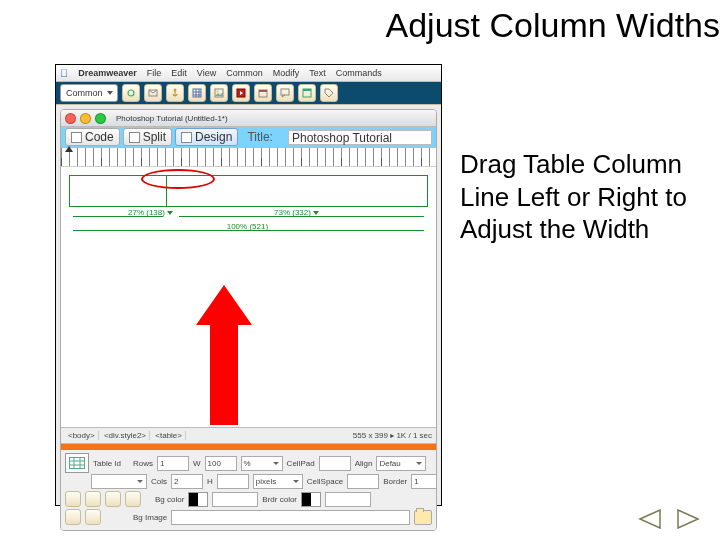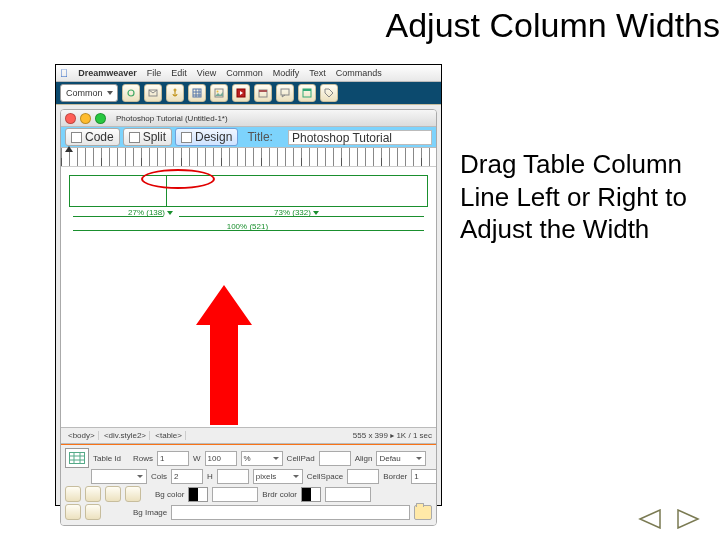--- a/index.html
+++ b/index.html
@@ -45,21 +45,21 @@
   .underline.u2{left:118px;top:49px;right:12px;}
   .underline.u3{left:12px;right:12px;top:63px;}
   .highlight{position:absolute;left:80px;top:2px;width:70px;height:16px;border:2px solid #e00000;border-radius:50%;}
   
   .arrow{position:absolute;left:140px;top:220px;width:56px;height:140px;pointer-events:none;}
   .arrow svg{width:56px;height:140px;}
   
   .tagbar{display:flex;align-items:center;height:15px;padding:0 4px;background:#eee;border-top:1px solid #bbb;border-bottom:1px solid #bbb;font-size:8px;color:#444;justify-content:space-between;}
   .tagbar .tags span{padding:0 3px;border-right:1px solid #ccc;}
   
-  .props{padding:4px;background:#efefef;border-top:1px solid #f97316;}
+  .props{padding:4px;background:#efefef;border-top:6px solid #f97316;}
   .prow{display:flex;align-items:center;gap:4px;height:18px;font-size:8px;color:#444;flex-wrap:nowrap;}
   .prow .lbl{white-space:nowrap;}
   .field{height:13px;border:1px solid #aaa;background:#fff;min-width:26px;padding:0 2px;display:flex;align-items:center;font-size:8px;}
   .field.combo-f{padding-right:12px;position:relative;}
   .field.combo-f:after{content:"";position:absolute;right:3px;top:5px;border-left:3px solid transparent;border-right:3px solid transparent;border-top:3px solid #666;}
   .cellicon{width:22px;height:18px;border:1px solid #999;background:#fff;display:flex;align-items:center;justify-content:center;}
   .cellicon svg{width:16px;height:12px;}
   .swatch{width:18px;height:13px;border:1px solid #999;display:flex;}
   .swatch .a{flex:1;background:#000;} .swatch .b{flex:1;background:#fff;}
   .folder{width:16px;height:13px;border:1px solid #aaa;background:#ffe9a8;border-radius:2px;position:relative;}

